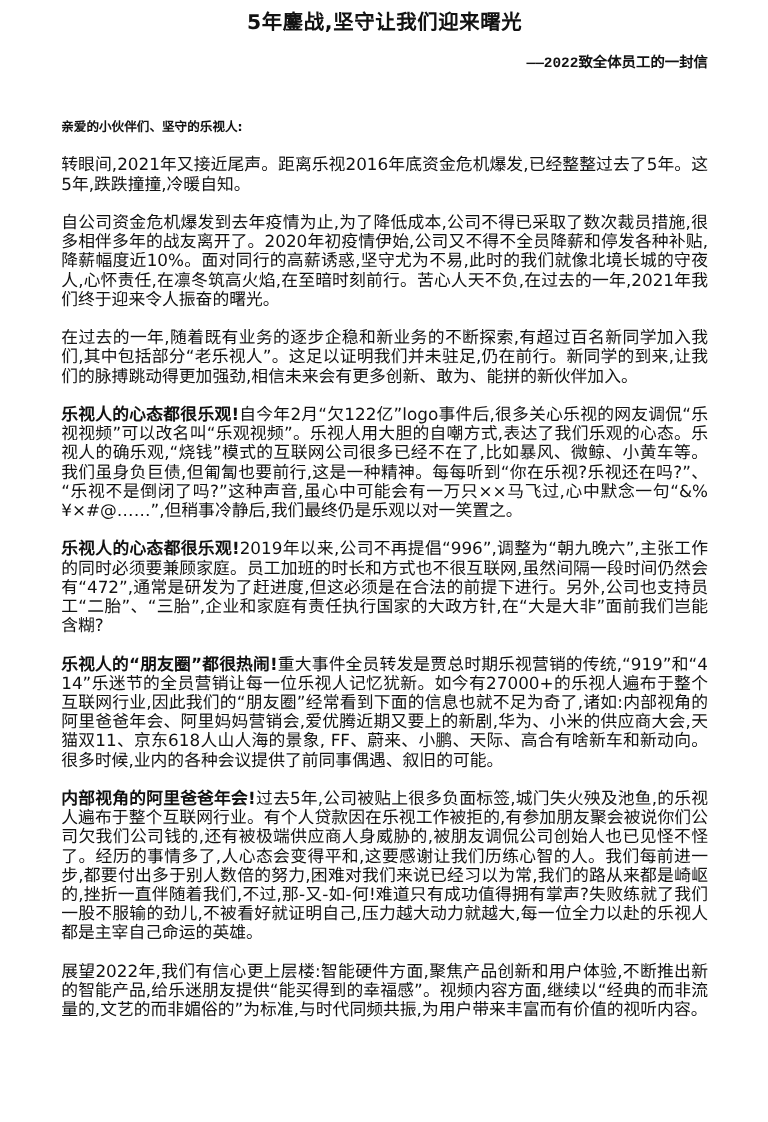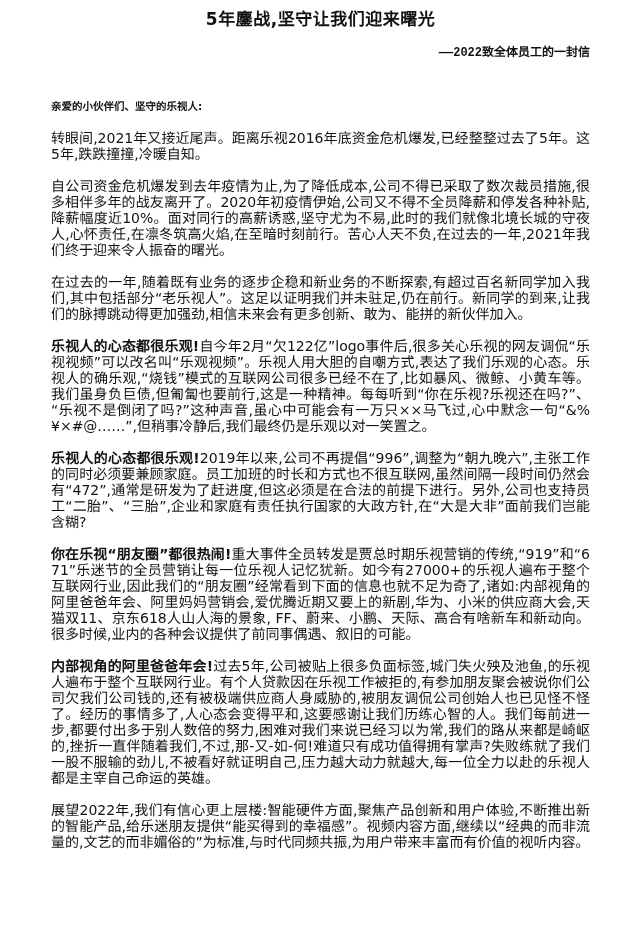--- a/index.html
+++ b/index.html
@@ -75,19 +75,19 @@
 
 
 
   <p class="body-para">在过去的一年,随着既有业务的逐步企稳和新业务的不断探索,有超过百名新同学加入我们,其中包括部分“老乐视人”。这足以证明我们并未驻足,仍在前行。新同学的到来,让我们的脉搏跳动得更加强劲,相信未来会有更多创新、敢为、能拼的新伙伴加入。</p>
 
 
   <p class="body-para"><strong class="section-lead">乐视人的心态都很乐观!</strong><span>自今年2月“欠122亿”logo事件后,很多关心乐视的网友调侃“乐视视频”可以改名叫“乐观视频”。乐视人用大胆的自嘲方式,表达了我们乐观的心态。乐视人的确乐观,“烧钱”模式的互联网公司很多已经不在了,比如暴风、微鲸、小黄车等。我们虽身负巨债,但匍匐也要前行,这是一种精神。每每听到“你在乐视?乐视还在吗?”、“乐视不是倒闭了吗?”这种声音,虽心中可能会有一万只××马飞过,心中默念一句“&amp;%¥×#@……”,但稍事冷静后,我们最终仍是乐观以对一笑置之。</span></p>
 
   <p class="body-para"><strong class="section-lead">乐视人的心态都很乐观!</strong><span>2019年以来,公司不再提倡“996”,调整为“朝九晚六”,主张工作的同时必须要兼顾家庭。员工加班的时长和方式也不很互联网,虽然间隔一段时间仍然会有“472”,通常是研发为了赶进度,但这必须是在合法的前提下进行。另外,公司也支持员工“二胎”、“三胎”,企业和家庭有责任执行国家的大政方针,在“大是大非”面前我们岂能含糊?</span></p>
 
-  <p class="body-para"><strong class="section-lead">你在乐视“朋友圈”都很热闹!</strong><span>重大事件全员转发是贾总时期乐视营销的传统,“919”和“671”乐迷节的全员营销让每一位乐视人记忆犹新。如今有27000+的乐视人遍布于整个互联网行业,因此我们的“朋友圈”经常看到下面的信息也就不足为奇了,诸如:内部视角的阿里爸爸年会、阿里妈妈营销会,爱优腾近期又要上的新剧,华为、小米的供应商大会,天猫双11、京东618人山人海的景象, FF、蔚来、小鹏、天际、高合有啥新车和新动向。很多时候,业内的各种会议提供了前同事偶遇、叙旧的可能。</span></p>
+  <p class="body-para"><strong class="section-lead">乐视人的“朋友圈”都很热闹!</strong><span>重大事件全员转发是贾总时期乐视营销的传统,“919”和“414”乐迷节的全员营销让每一位乐视人记忆犹新。如今有27000+的乐视人遍布于整个互联网行业,因此我们的“朋友圈”经常看到下面的信息也就不足为奇了,诸如:内部视角的阿里爸爸年会、阿里妈妈营销会,爱优腾近期又要上的新剧,华为、小米的供应商大会,天猫双11、京东618人山人海的景象, FF、蔚来、小鹏、天际、高合有啥新车和新动向。很多时候,业内的各种会议提供了前同事偶遇、叙旧的可能。</span></p>
 
   <p class="body-para"><strong class="section-lead">内部视角的阿里爸爸年会!</strong><span>过去5年,公司被贴上很多负面标签,城门失火殃及池鱼,的乐视人遍布于整个互联网行业。有个人贷款因在乐视工作被拒的,有参加朋友聚会被说你们公司欠我们公司钱的,还有被极端供应商人身威胁的,被朋友调侃公司创始人也已见怪不怪了。经历的事情多了,人心态会变得平和,这要感谢让我们历练心智的人。我们每前进一步,都要付出多于别人数倍的努力,困难对我们来说已经习以为常,我们的路从来都是崎岖的,挫折一直伴随着我们,不过,那-又-如-何!难道只有成功值得拥有掌声?失败练就了我们一股不服输的劲儿,不被看好就证明自己,压力越大动力就越大,每一位全力以赴的乐视人都是主宰自己命运的英雄。</span></p>
 
   <p class="body-para">展望2022年,我们有信心更上层楼:智能硬件方面,聚焦产品创新和用户体验,不断推出新的智能产品,给乐迷朋友提供“能买得到的幸福感”。视频内容方面,继续以“经典的而非流量的,文艺的而非媚俗的”为标准,与时代同频共振,为用户带来丰富而有价值的视听内容。</p>
 
 </div>
 
 </body></html>

